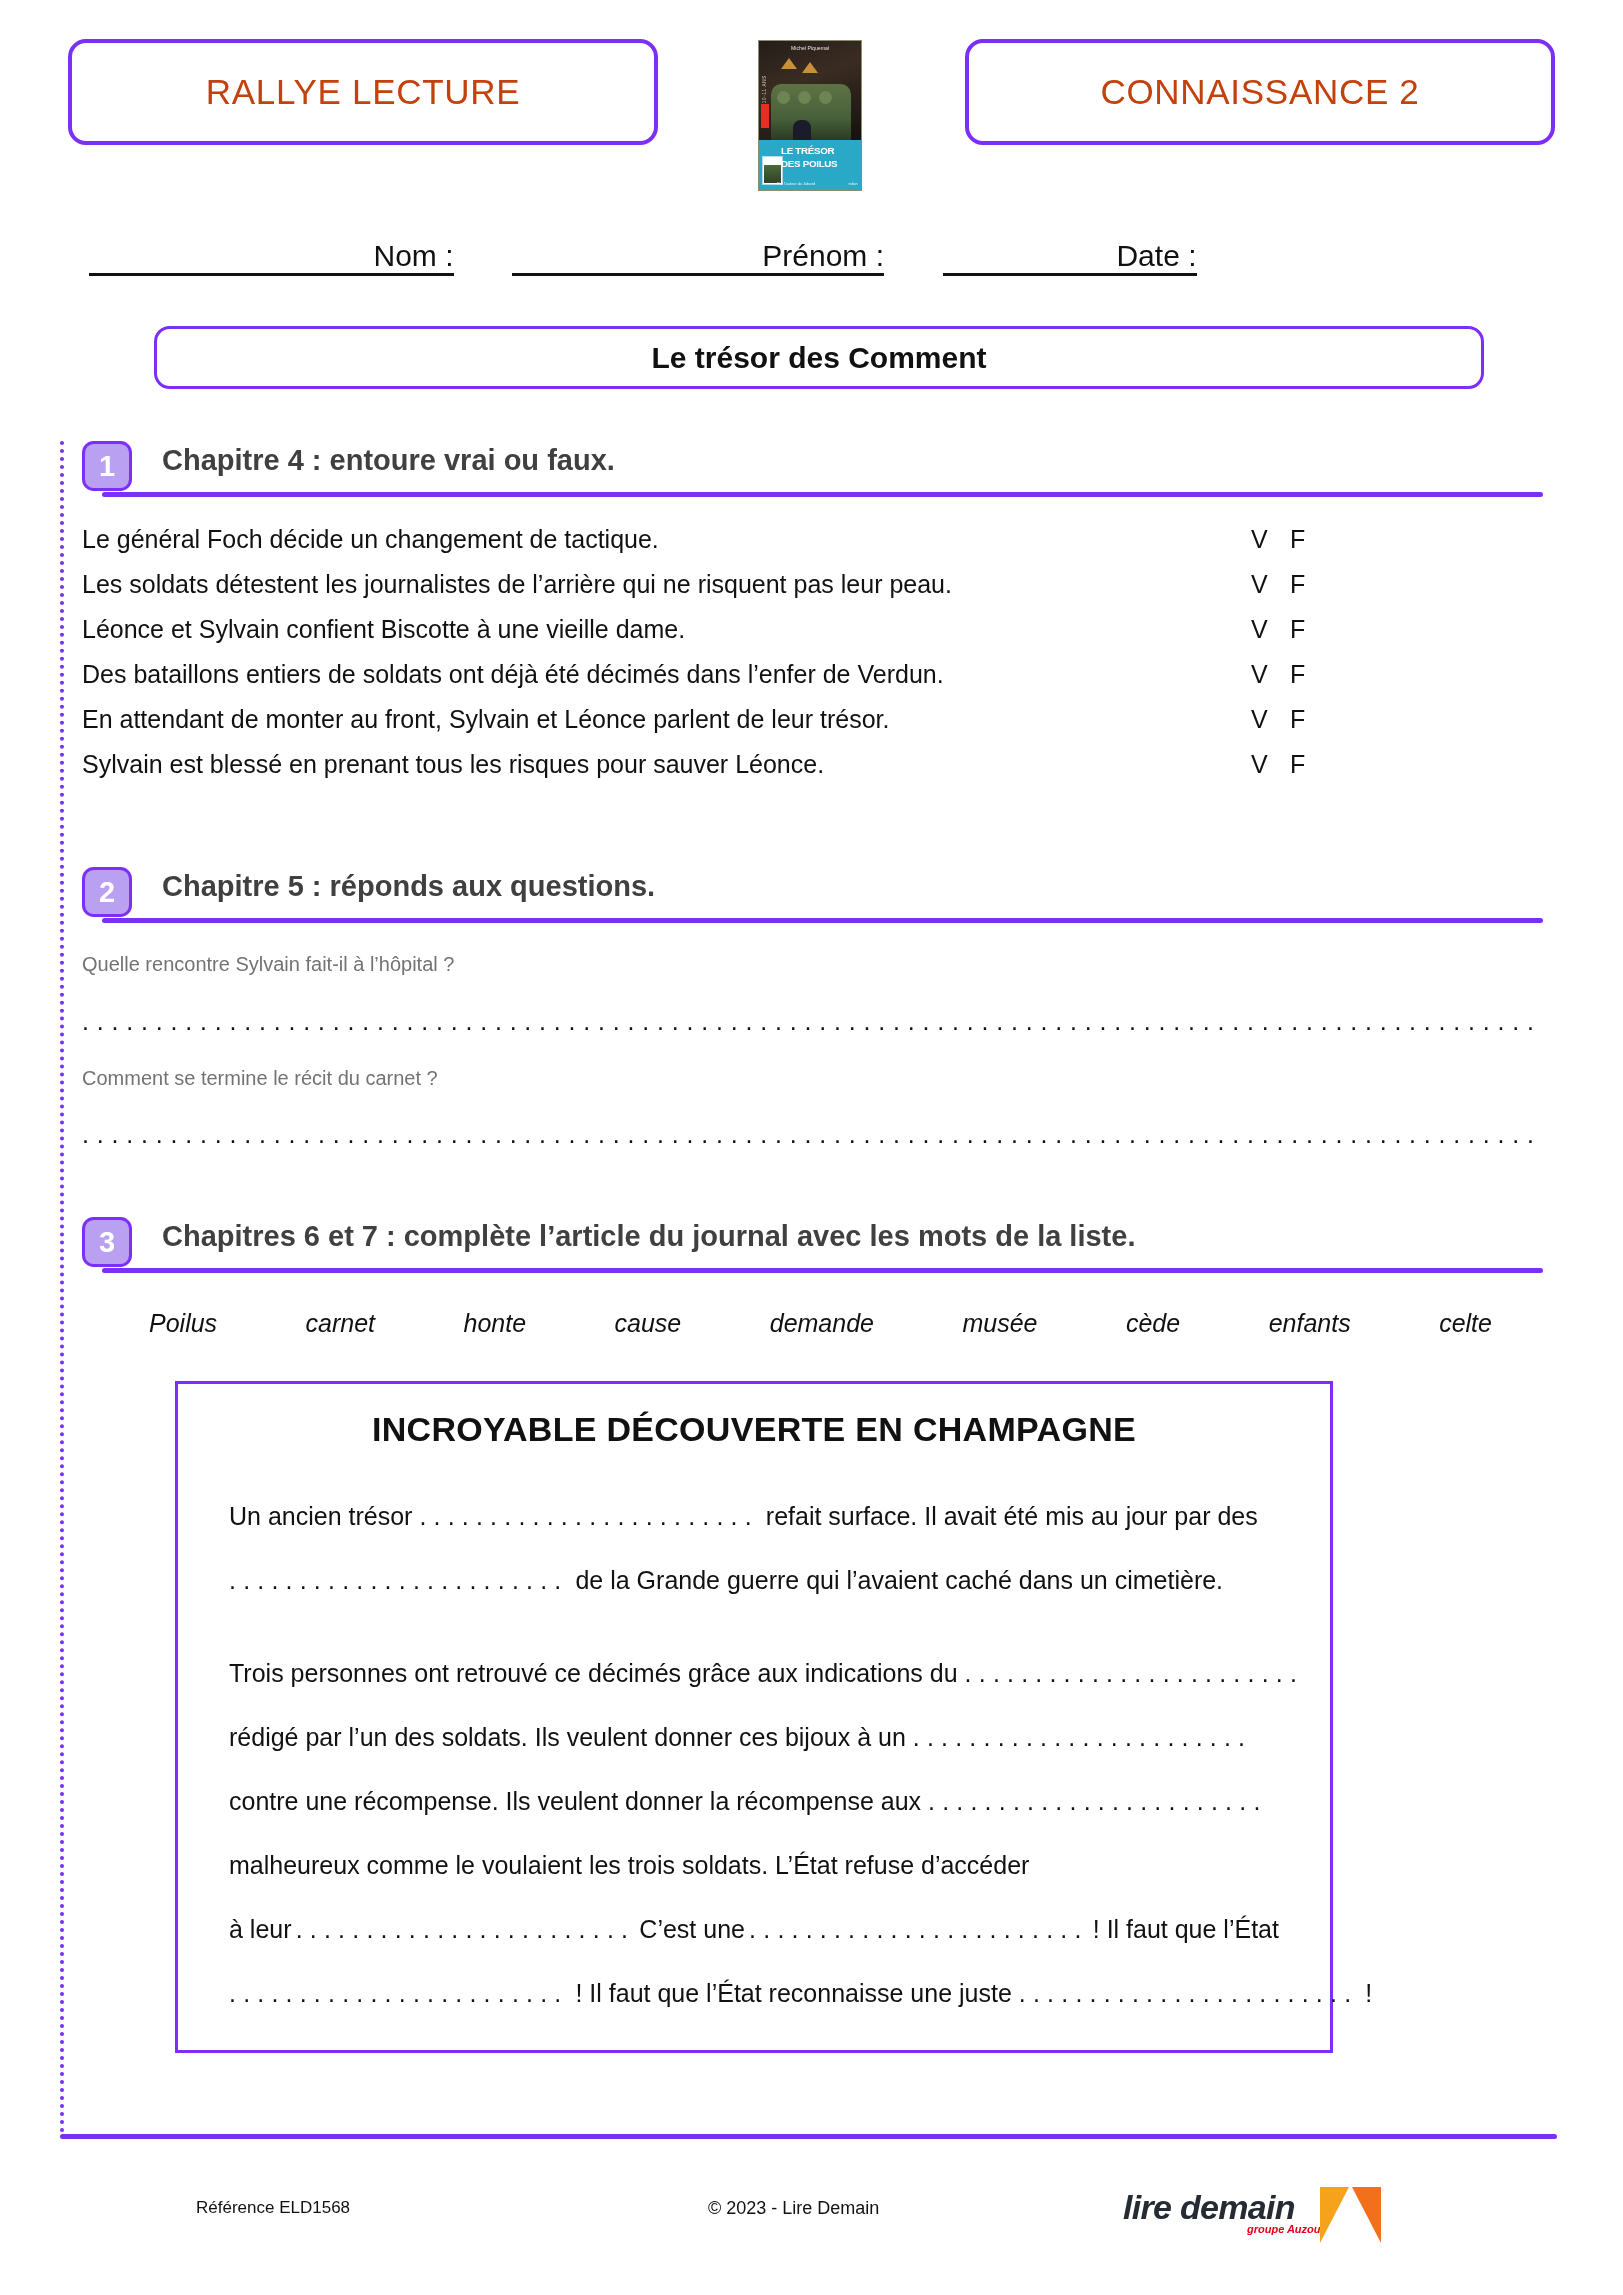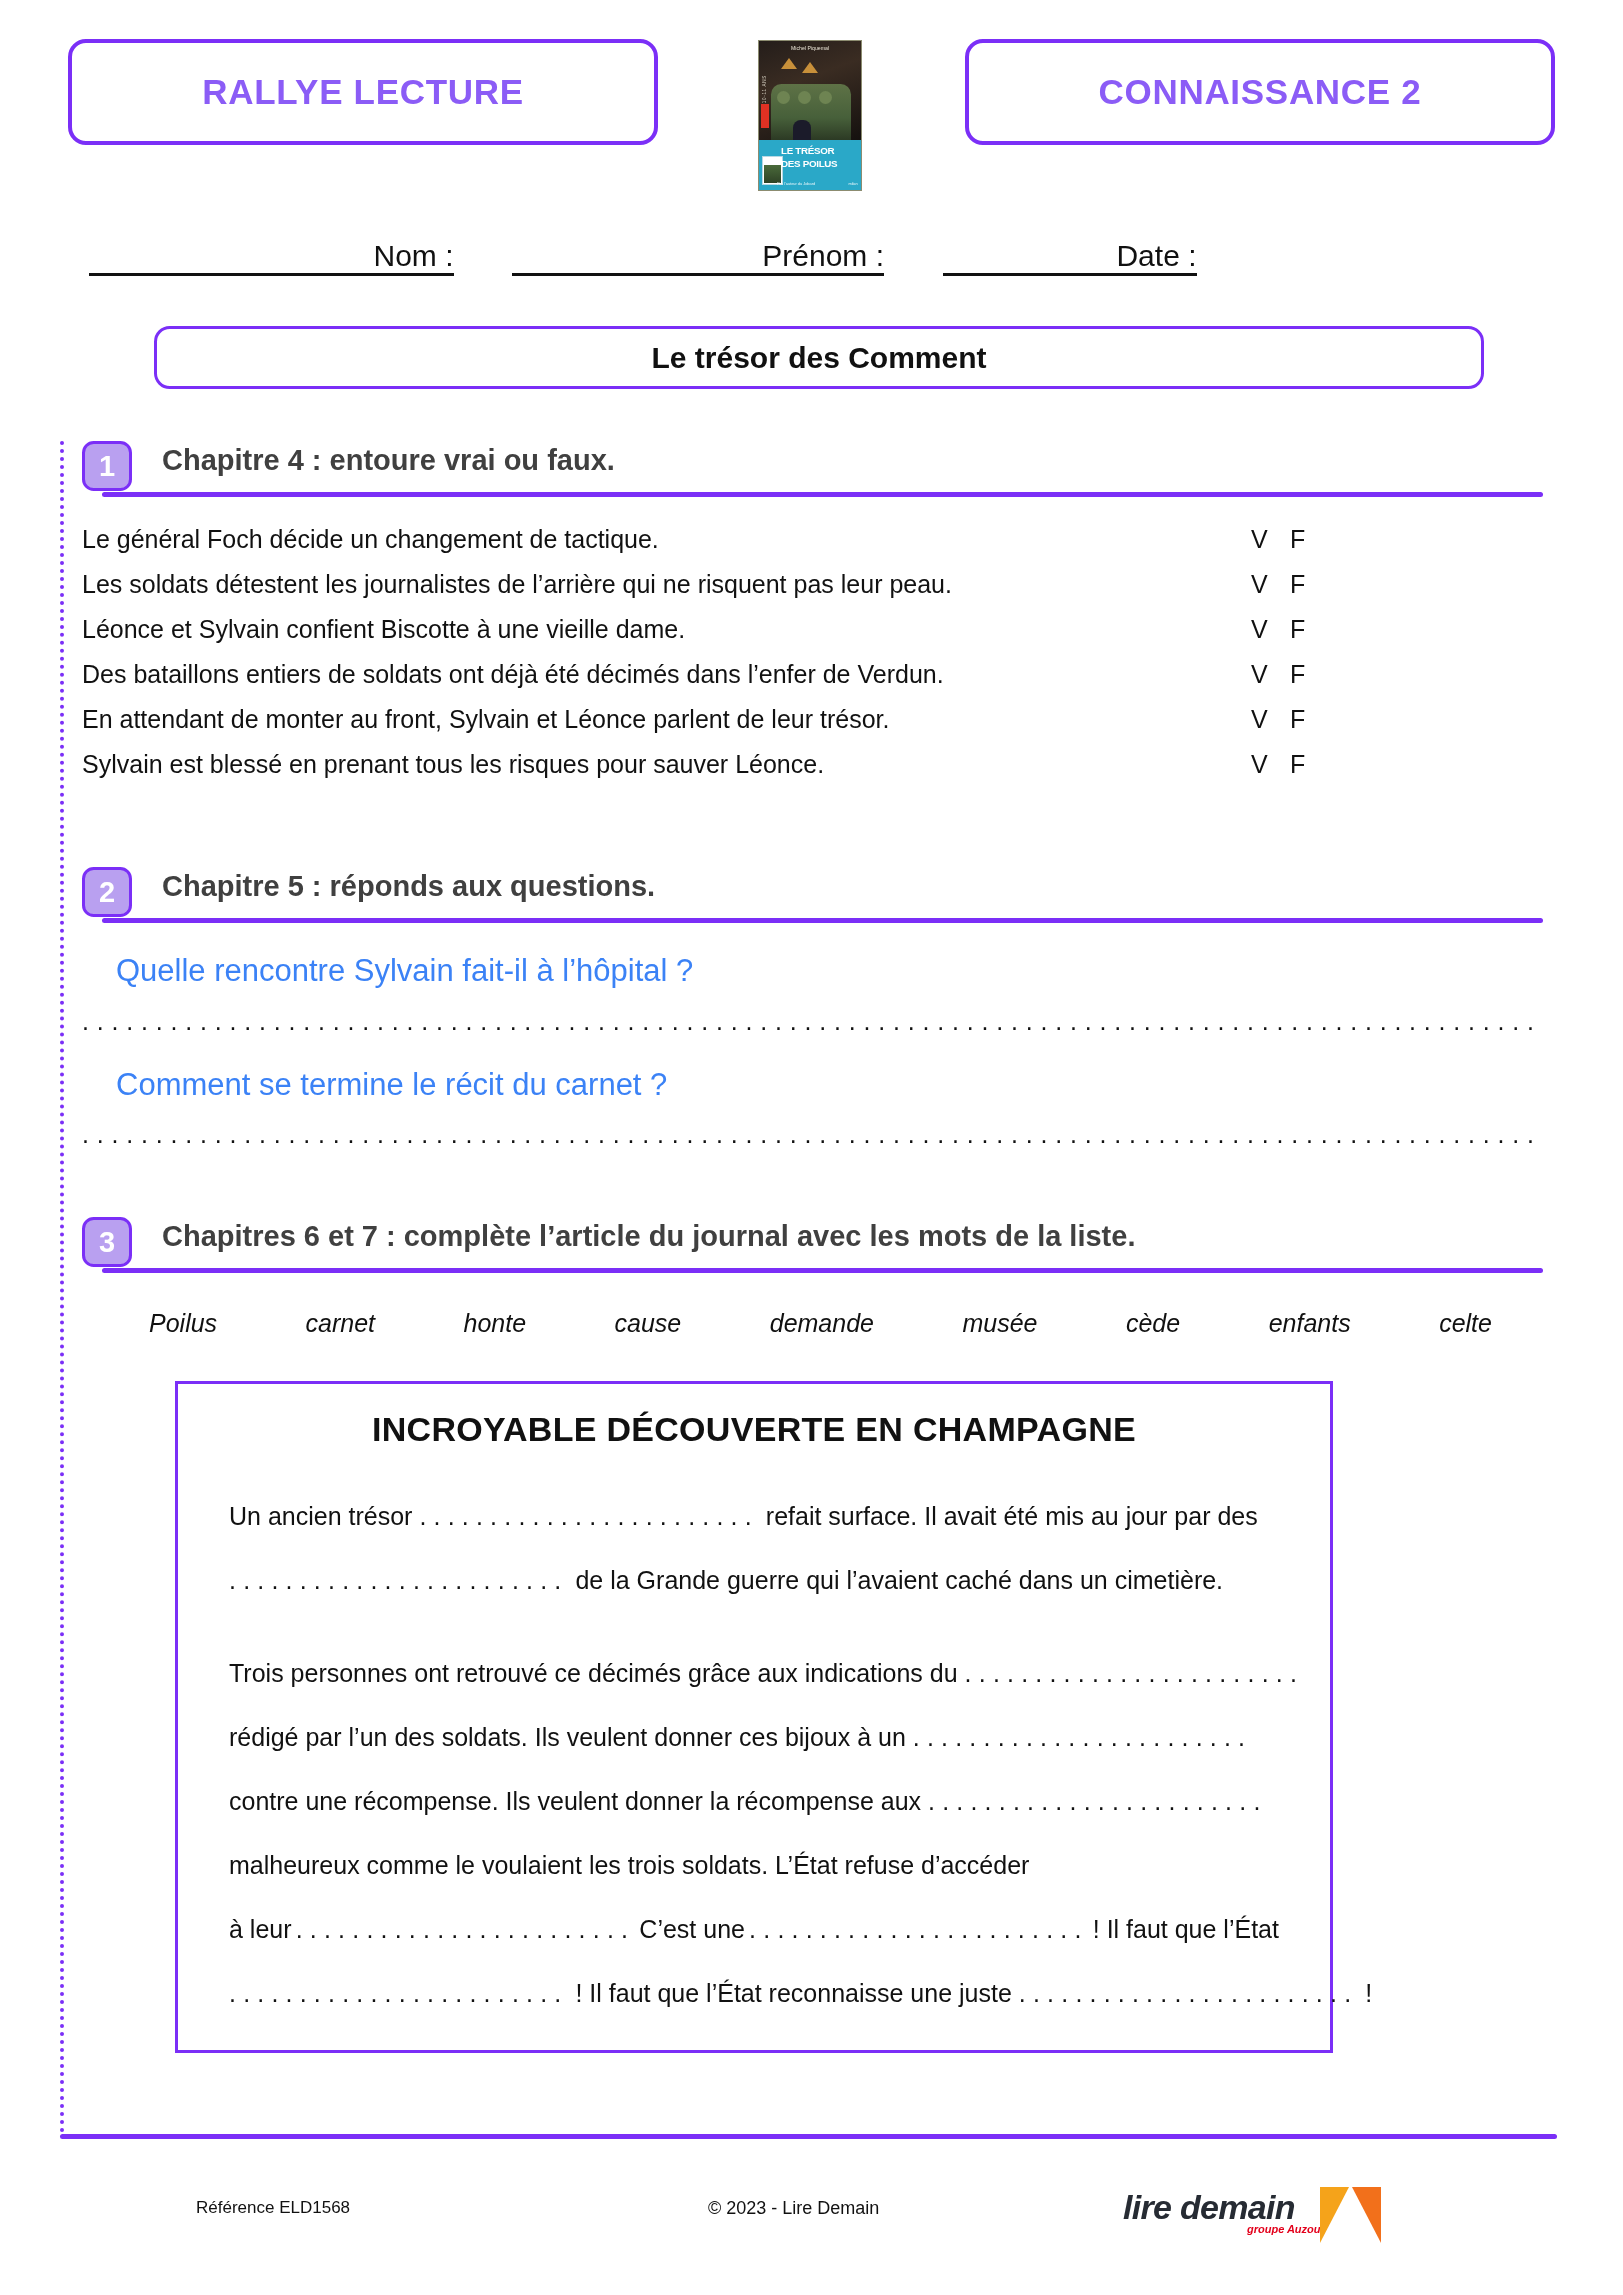--- a/index.html
+++ b/index.html
@@ -48,23 +48,23 @@
     background: #ffffff;
     box-sizing: border-box;
     display: flex;
     align-items: center;
     justify-content: center;
   }
   .hdr-box-left  { left: 68px;  width: 590px; }
   .hdr-box-right { right: 68px; width: 590px; }
   .hdr-title {
     font-size: 35px;
-    font-weight: bold;
+    font-weight: normal;
     letter-spacing: 0.7px;
-    color: #8b5cf6;
+    color: #c2410c;
     white-space: nowrap;
   }
 
   
   .book {
     position: absolute;
     left: 758px;
     top: 40px;
     width: 104px;
     height: 151px;
@@ -314,24 +314,23 @@
     top: 0;
   }
 
   
   .q-block {
     position: absolute;
     left: 82px;
     width: 1461px;
   }
   .q-text {
-    font-size: 31px;
-    color: #3b82f6;
+    font-size: 20px;
+    color: #737373;
     white-space: nowrap;
-    margin-left: 34px;
   }
   .dotline {
     height: 22px;
     overflow: hidden;
     color: #111111;
     font-size: 25px;
     letter-spacing: 7.8px;
     line-height: 13px;
     white-space: nowrap;
   }

